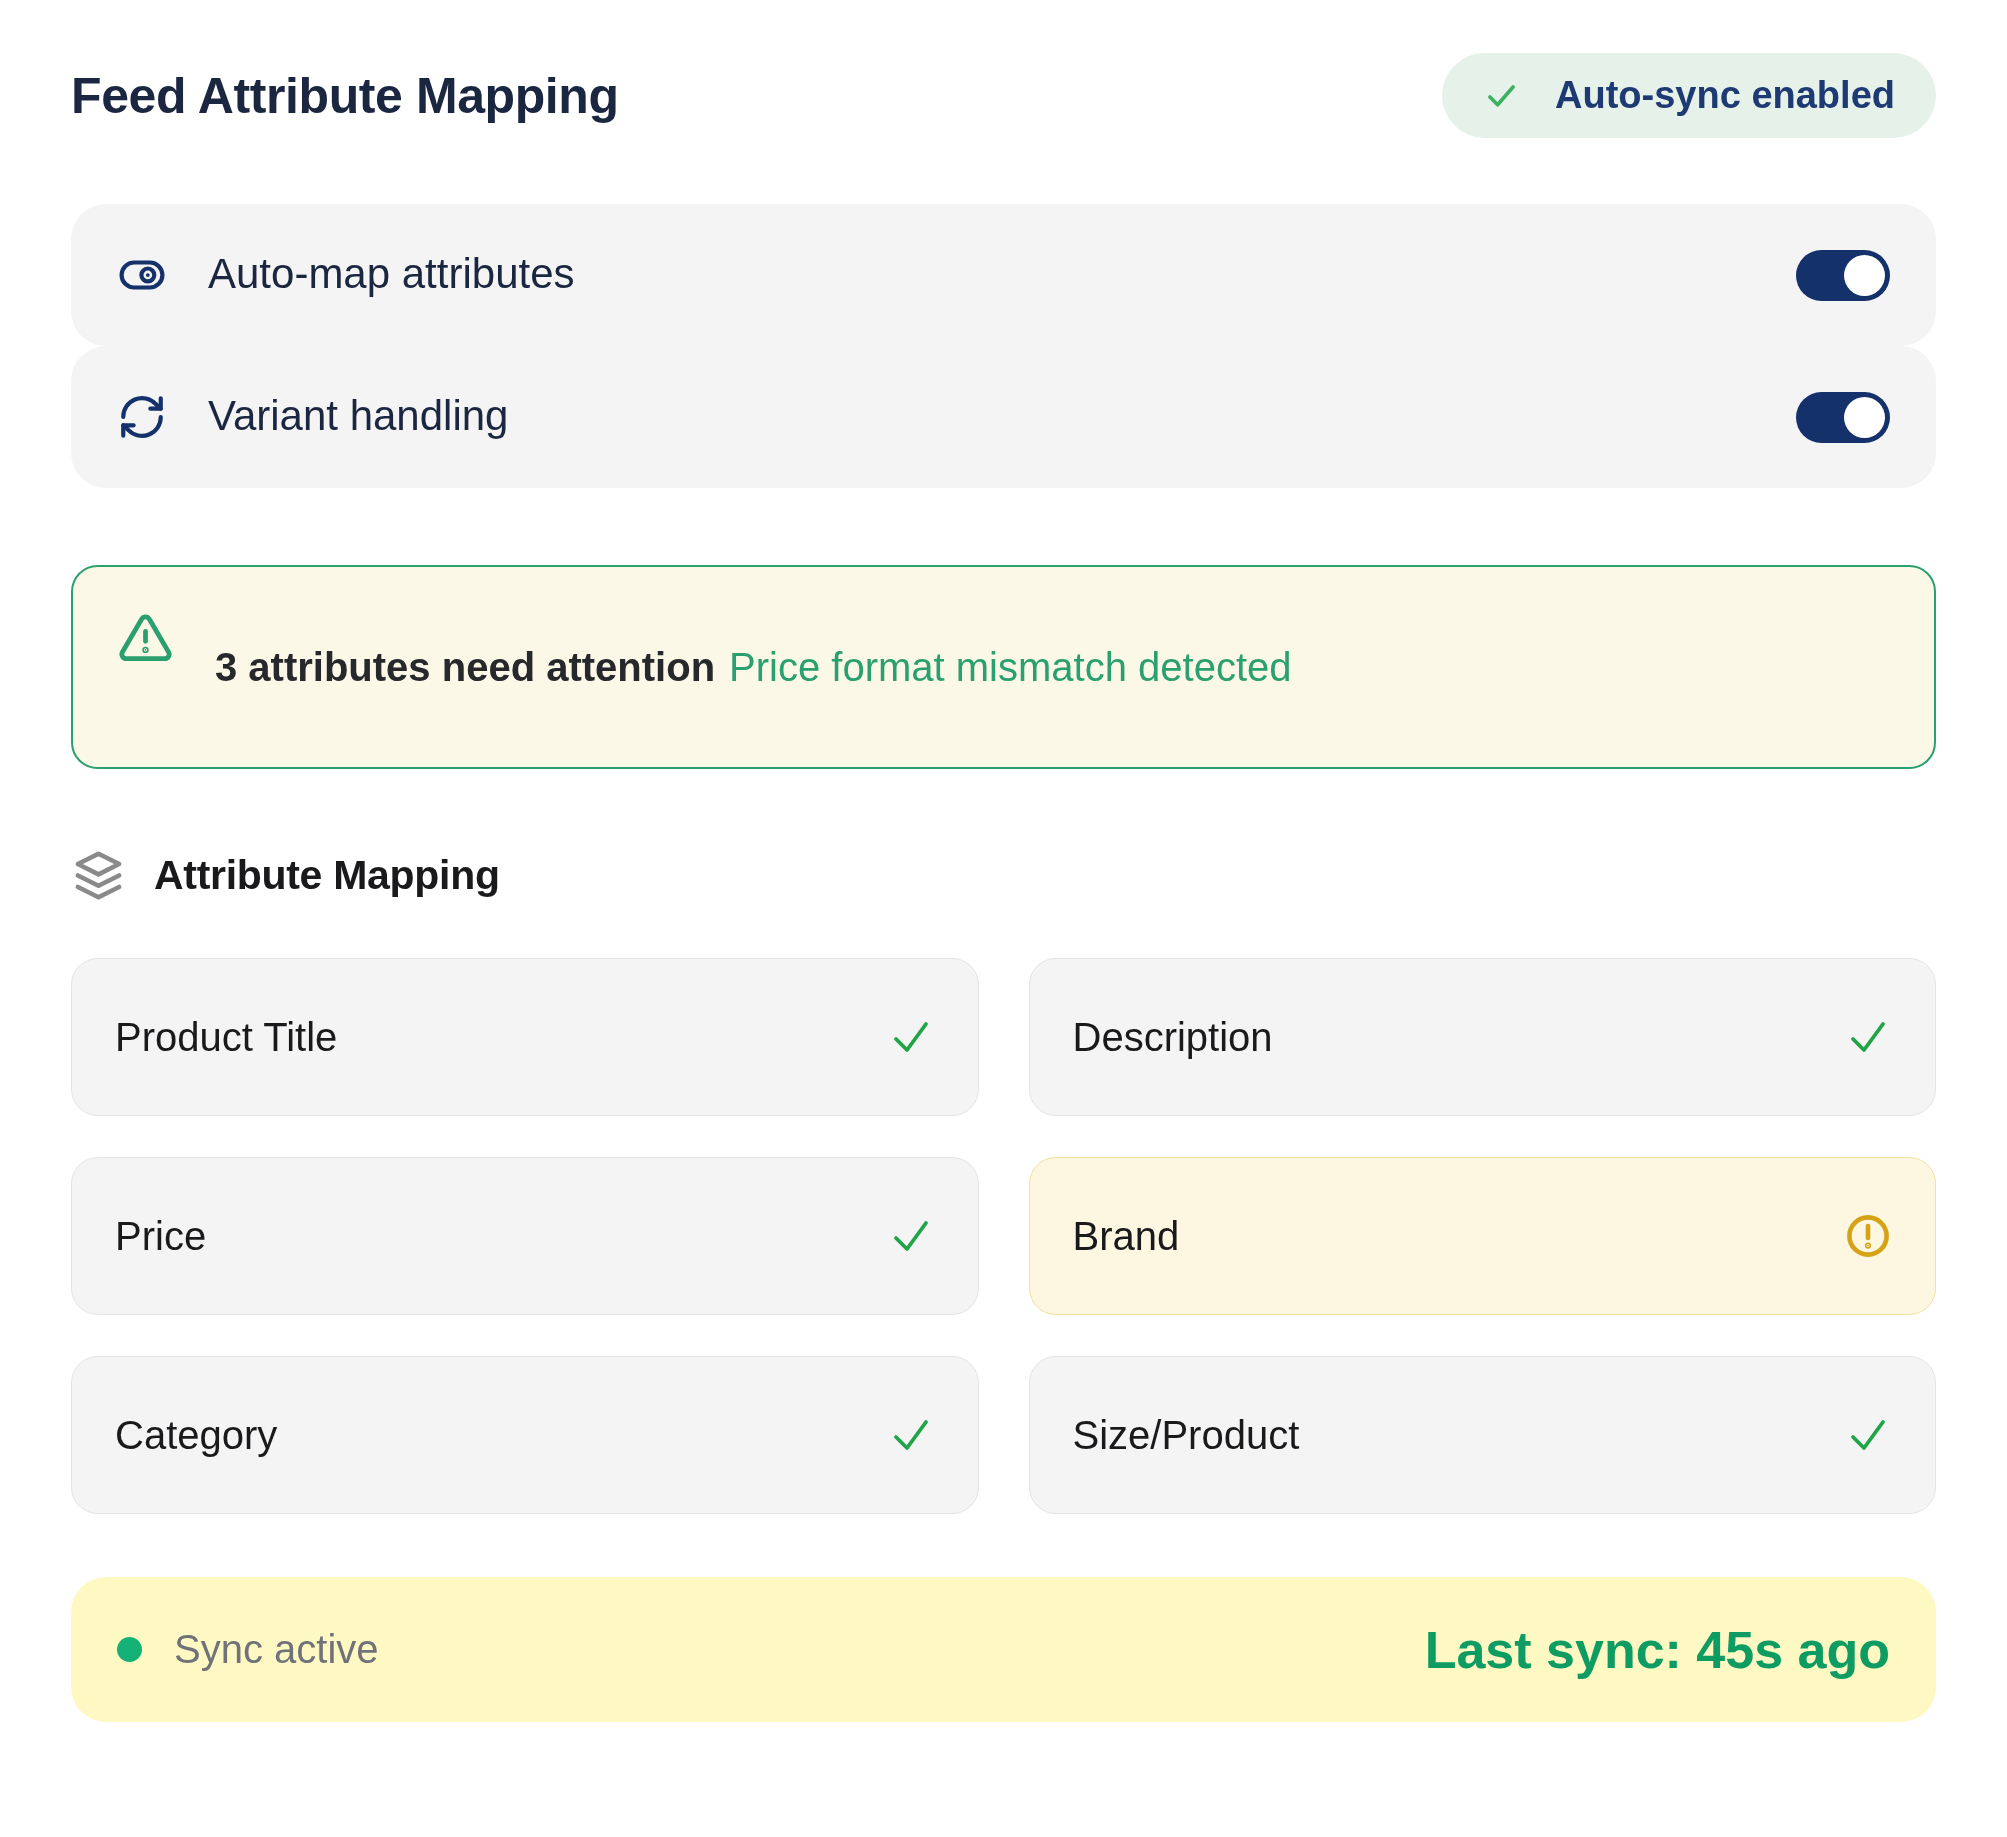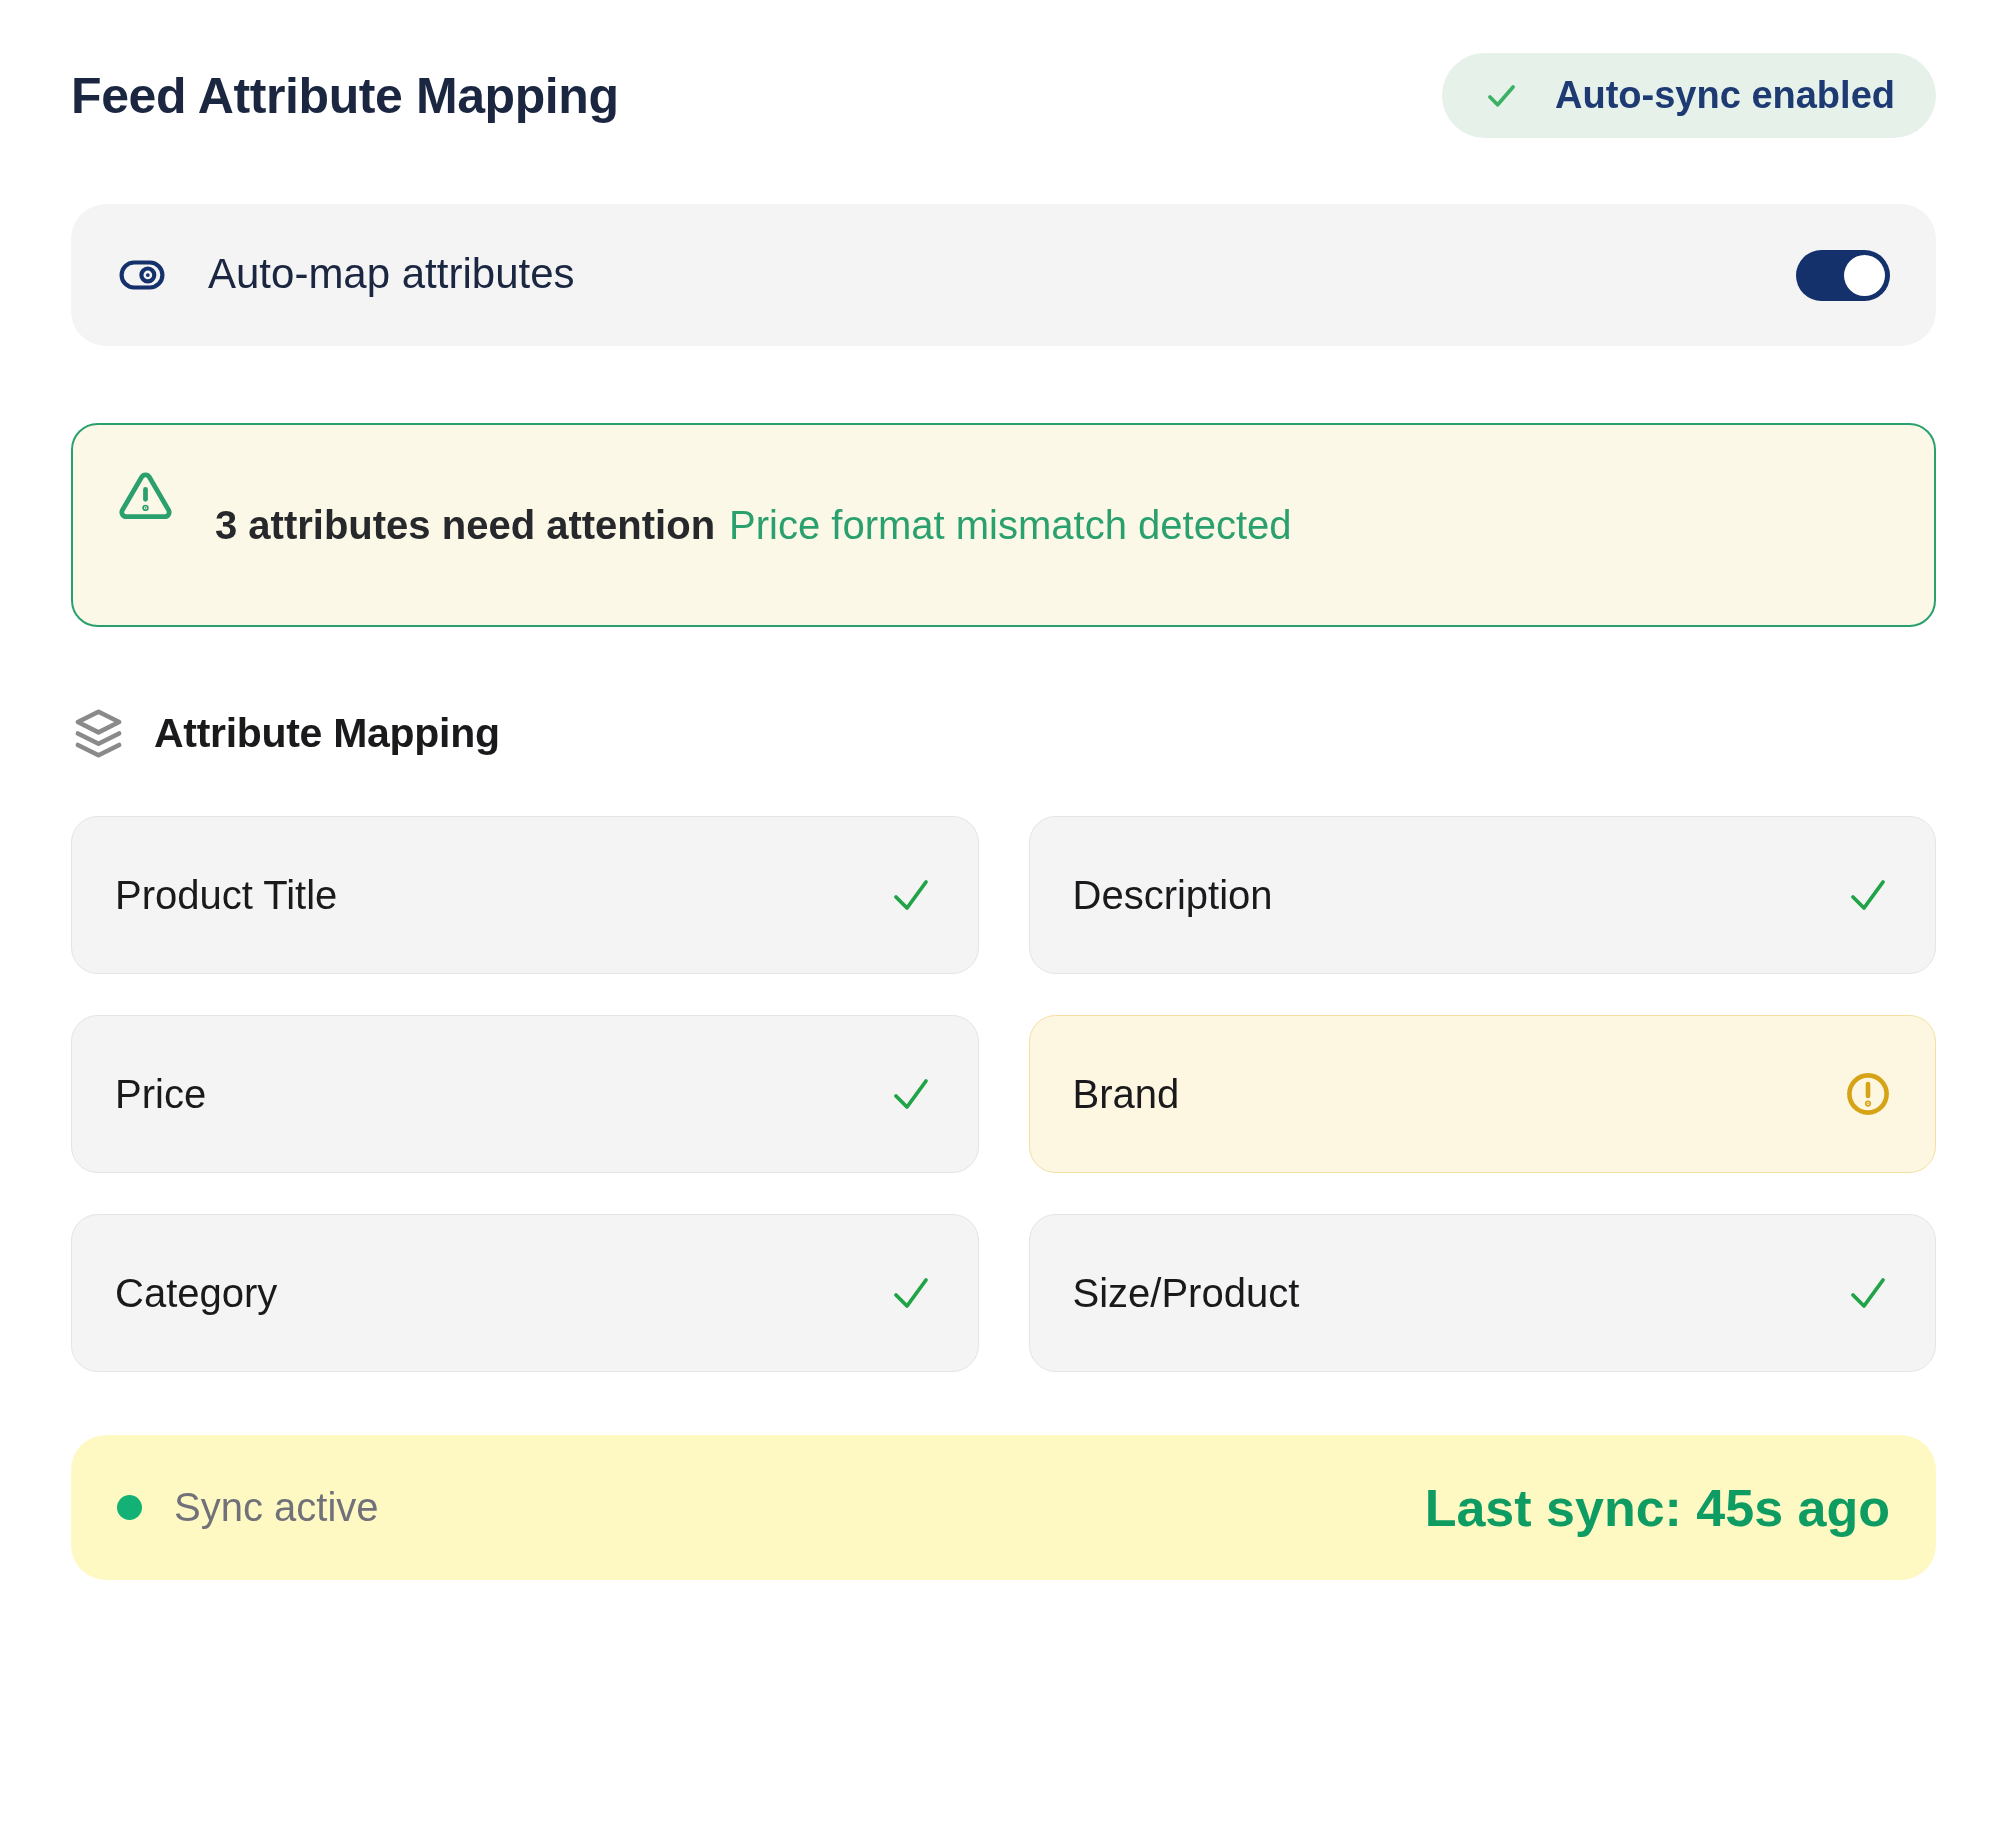--- a/index.html
+++ b/index.html
@@ -118,20 +118,34 @@
           <circle cx="14.8" cy="12" r="3.1"></circle>
           <circle cx="14.8" cy="12" r="0.9" fill="#14316b" stroke="none"></circle>
         </svg>
       <span class="row-label">Auto-map attributes</span>
     </div>
     <div class="switch">
       <div class="knob"></div>
     </div>
   </div>
 
+  <div class="toggle-row">
+    <div class="row-left">
+      <svg viewBox="0 0 24 24" fill="none" stroke="#14316b" stroke-width="2" stroke-linecap="round" stroke-linejoin="round">
+          <path d="M3 12a9 9 0 0 1 15.5-6.3L21 8"></path>
+          <path d="M21 3v5h-5"></path>
+          <path d="M21 12a9 9 0 0 1-15.5 6.3L3 16"></path>
+          <path d="M3 21v-5h5"></path>
+        </svg>
+      <span class="row-label">Variant handling</span>
+    </div>
+    <div class="switch">
+      <div class="knob"></div>
+    </div>
+  </div>
 
   <div class="alert">
     <svg class="alert-icon" viewBox="0 0 24 24" fill="none" stroke="#2aa06e" stroke-width="2" stroke-linecap="round" stroke-linejoin="round">
         <path d="M10.4 3.8 2.3 17.7a1.85 1.85 0 0 0 1.6 2.8h16.2a1.85 1.85 0 0 0 1.6-2.8L13.6 3.8a1.85 1.85 0 0 0-3.2 0z"></path>
         <line x1="12" y1="9" x2="12" y2="13.2"></line>
         <circle cx="12" cy="16.8" r="0.35" fill="#2aa06e"></circle>
       </svg>
     <div class="alert-text">
       <div class="alert-title">3 attributes need attention</div>
       <div class="alert-message">Price format mismatch detected</div>

